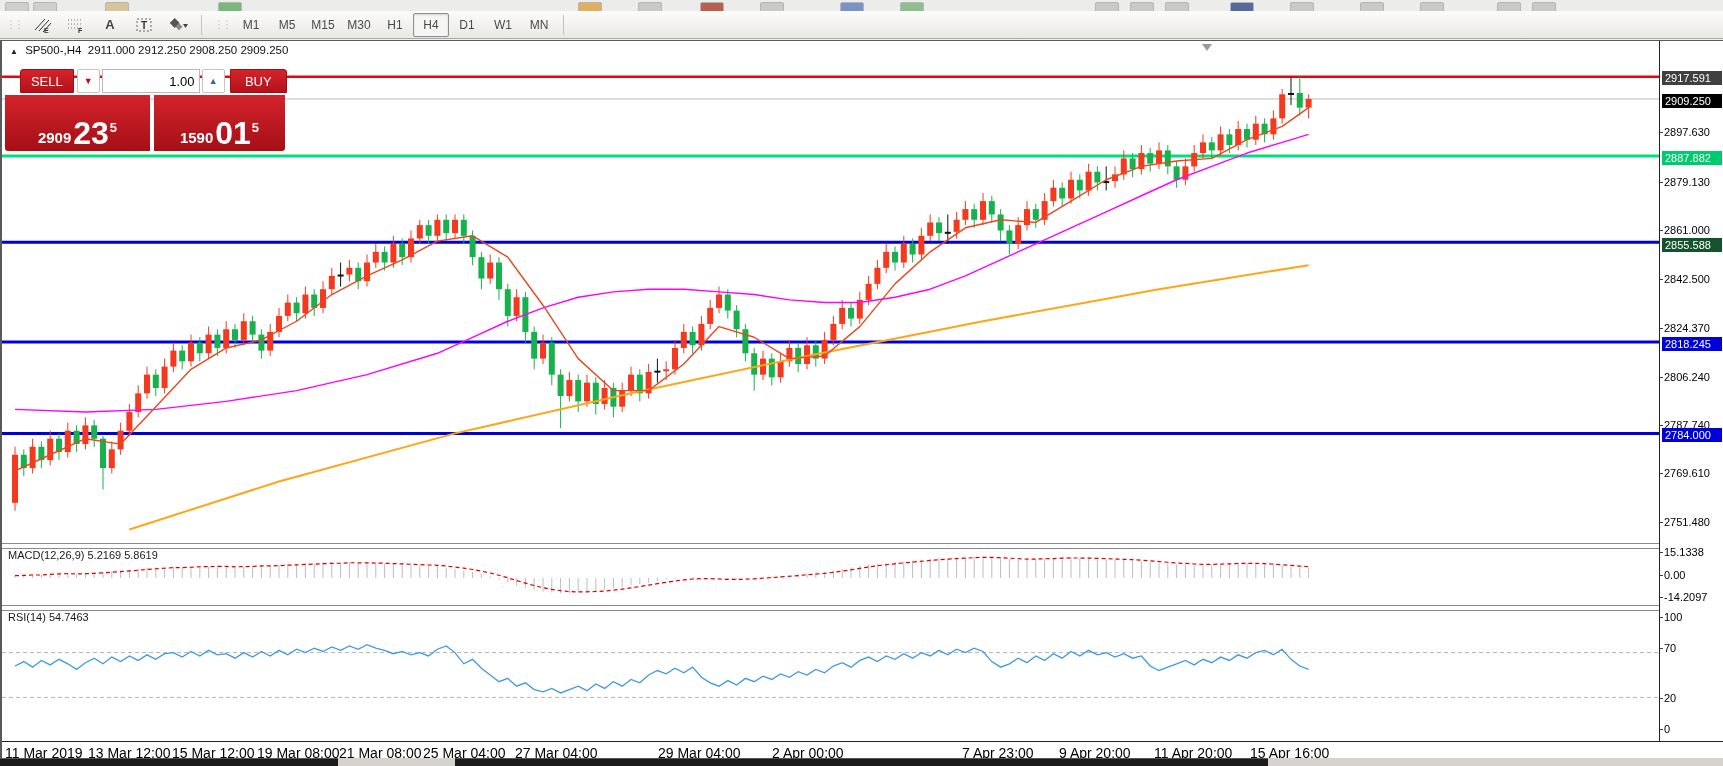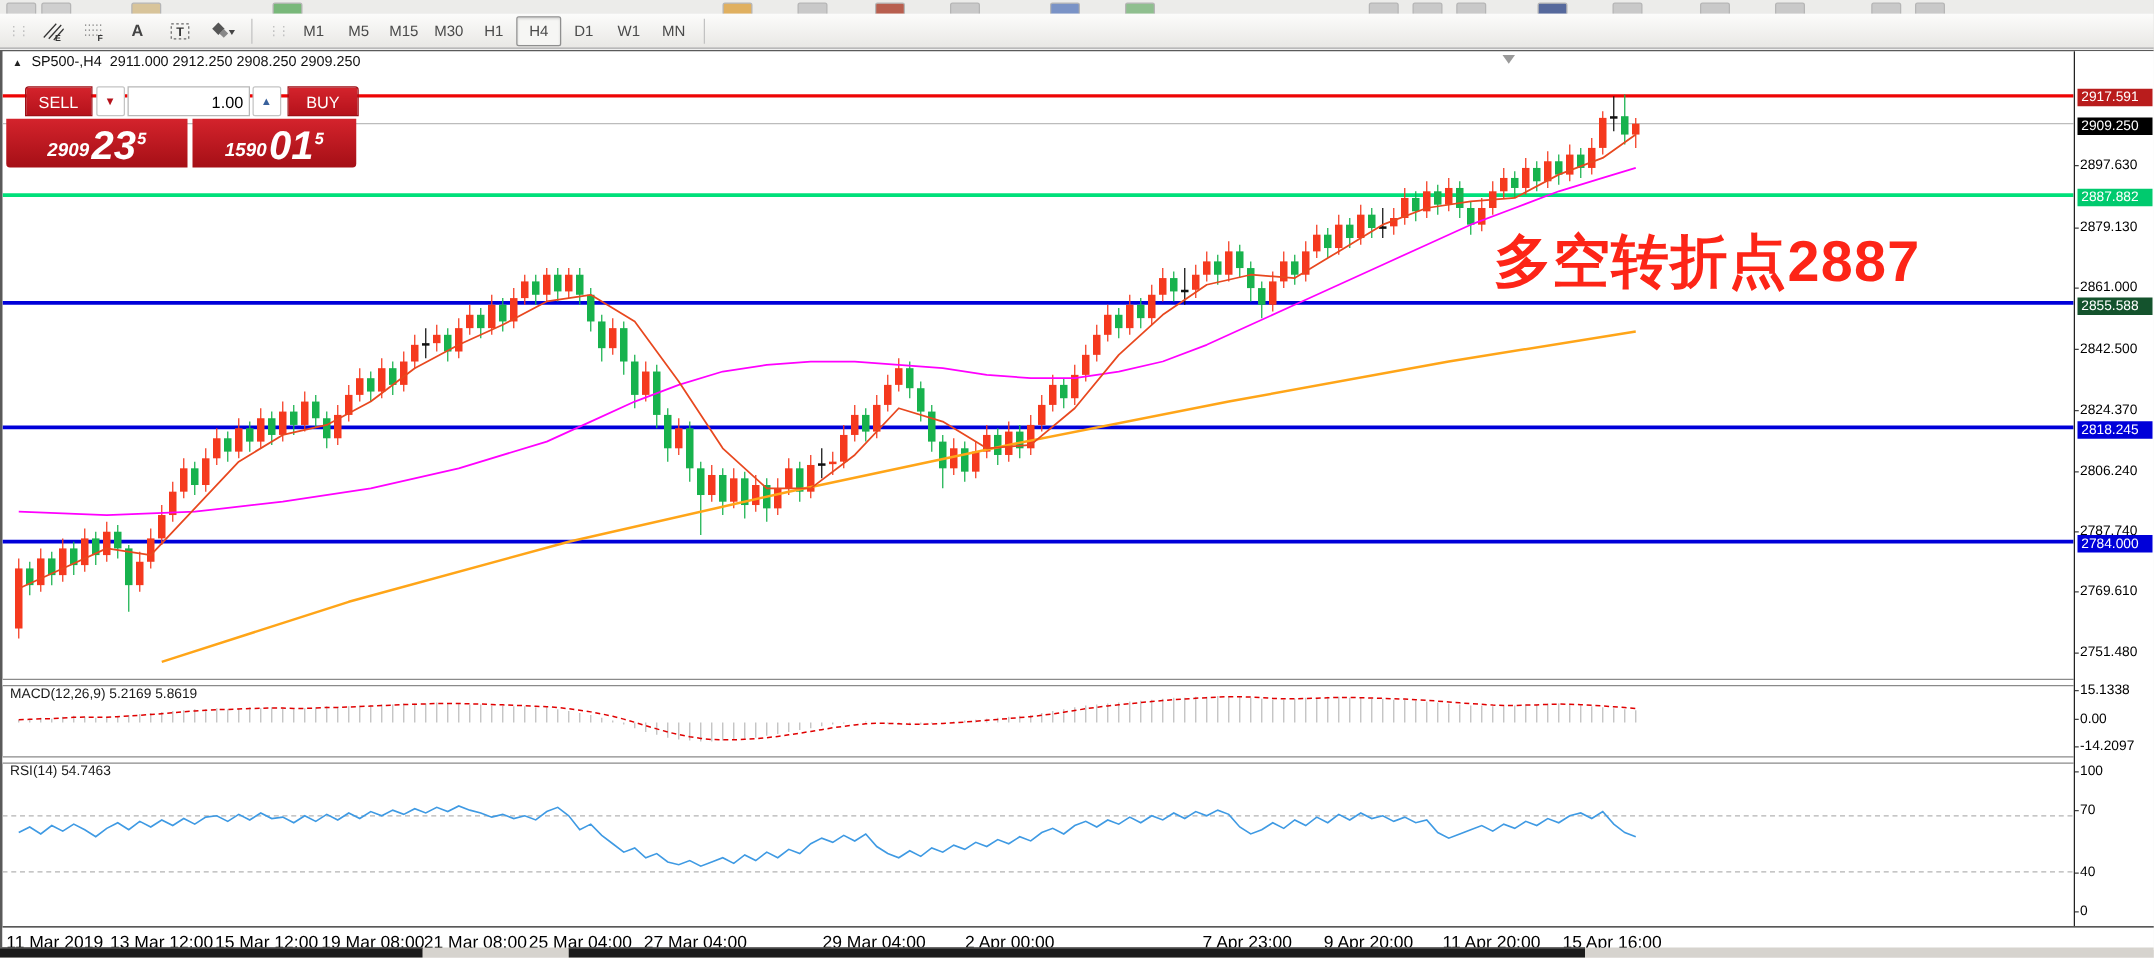--- a/index.html
+++ b/index.html
@@ -45,21 +45,21 @@
   .tp-btn{background:linear-gradient(#d4232c,#b5121b);color:#fff;font-size:13px;display:flex;
     align-items:center;justify-content:center;border:1px solid #9d0f16;box-sizing:border-box;}
   .tp-sell{width:56px;margin-left:15px;border-radius:3px 0 0 0;}
   .tp-buy{width:60px;margin-left:5px;border-radius:0 3px 0 0;}
   .tp-drop{width:22px;margin-left:3px;background:#fff;border:1px solid #c4c4c4;color:#b5121b;
     font-size:9px;display:flex;align-items:center;justify-content:center;border-radius:2px;}
   .tp-vol{width:88px;height:22px;border:1px solid #b7b7b7;font-size:13px;text-align:right;
     padding:0 4px;margin-left:2px;color:#000;background:#fff;}
   .tp-up{width:22px;margin-left:2px;background:#fff;border:1px solid #c4c4c4;color:#39619c;
     font-size:9px;display:flex;align-items:center;justify-content:center;border-radius:2px;}
-  .tp-row2{display:flex;height:39px;margin-top:2px;font-style:italic;}
+  .tp-row2{display:flex;height:56px;margin-top:2px;}
   .tp-price{background:linear-gradient(#d4232c,#a50f16);color:#fff;display:flex;align-items:flex-end;
     justify-content:center;padding-bottom:3px;}
   .tp-price .sm{font-size:15px;font-weight:bold;line-height:20px;margin-right:2px;}
   .tp-price .big{font-size:32px;font-weight:bold;line-height:30px;}
   .tp-price .sup{font-size:13px;font-weight:bold;line-height:40px;vertical-align:top;margin-left:1px;}
   .tp-price.sell{width:145px;border-radius:0 0 0 3px;}
   .tp-price.buy{width:131px;margin-left:4px;border-radius:0 0 3px 0;}
   
   .bottom-strip{position:absolute;left:0;top:758px;width:1723px;height:8px;background:#d6d3ce;}
   .bbar{position:absolute;top:0;height:8px;background:#1b1b1b;border-top:1px solid #555;}
@@ -452,21 +452,20 @@
         <line x1="1289" y1="33.94710000000029" x2="1289" y2="61.98210000000029" stroke="#111111" stroke-width="1"></line>
         <rect x="1286" y="49.96710000000029" width="6" height="2" fill="#111111"></rect>
         <line x1="1297.8000000000002" y1="32.61210000000029" x2="1297.8000000000002" y2="72.6621000000003" stroke="#17b24d" stroke-width="1"></line>
         <rect x="1294.8000000000002" y="49.96710000000029" width="6" height="14.684999999999995" fill="#17b24d"></rect>
         <line x1="1306.6000000000001" y1="51.302100000000294" x2="1306.6000000000001" y2="75.3321000000003" stroke="#f5391e" stroke-width="1"></line>
         <rect x="1303.6000000000001" y="55.974600000000294" width="6" height="8.677499999999995" fill="#f5391e"></rect>
         <path d="M127.4 486.51210000000026 L277 438.45210000000026 L453.00000000000006 390.39210000000026 L629 350.3421000000003 L805.0000000000001 312.9621000000003 L981.0000000000001 278.25210000000027 L1157 246.21210000000028 L1306.6000000000001 222.18210000000028" fill="none" stroke="#ffa518" stroke-width="2" stroke-linejoin="round"></path>
         <path d="M13 366.3621000000003 L83.4 369.0321000000003 L153.8 366.3621000000003 L224.20000000000002 358.3521000000003 L294.6 347.6721000000003 L365 331.65210000000025 L435.40000000000003 310.2921000000003 L470.6 294.27210000000025 L505.80000000000007 278.25210000000027 L541 264.90210000000025 L576.2 254.2221000000003 L611.4000000000001 248.8821000000003 L646.6 246.21210000000028 L681.8000000000001 246.21210000000028 L717 248.8821000000003 L752.2 251.55210000000028 L787.4000000000001 256.89210000000026 L822.6 259.5621000000003 L857.8000000000001 259.5621000000003 L893.0000000000001 254.2221000000003 L928.2 246.21210000000028 L963.4000000000001 232.86210000000028 L998.6000000000001 216.8421000000003 L1033.8000000000002 200.8221000000003 L1069 184.80210000000028 L1104.2 168.7821000000003 L1139.4 152.7621000000003 L1174.6000000000001 136.74210000000028 L1209.8000000000002 123.39210000000028 L1245 110.04210000000029 L1280.2 99.3621000000003 L1306.6000000000001 91.35210000000029" fill="none" stroke="#ff00ff" stroke-width="1.4" stroke-linejoin="round"></path>
         <path d="M13 427.7721000000003 L48.2 411.75210000000027 L83.4 395.7321000000003 L118.60000000000001 401.07210000000026 L153.8 363.69210000000027 L189 326.31210000000027 L224.20000000000002 304.9521000000003 L259.40000000000003 296.9421000000003 L294.6 278.25210000000027 L329.8 251.55210000000028 L365 232.86210000000028 L400.20000000000005 216.8421000000003 L435.40000000000003 198.1521000000003 L470.6 192.81210000000027 L505.80000000000007 214.17210000000028 L541 262.2321000000003 L576.2 315.63210000000026 L611.4000000000001 347.6721000000003 L646.6 347.6721000000003 L681.8000000000001 320.9721000000003 L717 283.5921000000003 L752.2 294.27210000000025 L787.4000000000001 315.63210000000026 L822.6 312.9621000000003 L857.8000000000001 283.5921000000003 L893.0000000000001 240.87210000000027 L928.2 208.83210000000028 L963.4000000000001 184.80210000000028 L998.6000000000001 176.7921000000003 L1033.8000000000002 179.4621000000003 L1069 158.1021000000003 L1104.2 136.74210000000028 L1139.4 123.39210000000028 L1174.6000000000001 118.0521000000003 L1209.8000000000002 115.38210000000029 L1245 96.6921000000003 L1280.2 83.34210000000029 L1306.6000000000001 64.65210000000029" fill="none" stroke="#e8481f" stroke-width="1.4" stroke-linejoin="round"></path>
       </svg>
-    <div class="annotation">多空转折点2887</div>
 
     <div class="trade-panel">
       <div class="tp-row1">
         <div class="tp-btn tp-sell">SELL</div>
         <div class="tp-drop">▼</div>
         <input class="tp-vol" value="1.00" style="">
         <div class="tp-up">▲</div>
         <div class="tp-btn tp-buy">BUY</div>
       </div>
       <div class="tp-row2">
@@ -639,21 +638,21 @@
 
     <div class="sep-h" style="top:564px"></div>
     <div class="ind-label" style="top:570px">RSI(14) 54.7463</div>
     <svg id="rsi-svg" viewBox="0 0 1657 130">
         <line x1="0" y1="43.599999999999994" x2="1657" y2="43.599999999999994" stroke="#b4b4b4" stroke-width="1" stroke-dasharray="4 3"></line>
         <line x1="0" y1="88.4" x2="1657" y2="88.4" stroke="#b4b4b4" stroke-width="1" stroke-dasharray="4 3"></line>
         <path d="M13 57.03999999999999 L21.8 52.55999999999999 L30.6 58.16 L39.400000000000006 51.44 L48.2 55.91999999999999 L57 50.31999999999999 L65.80000000000001 54.8 L74.60000000000001 60.39999999999999 L83.4 53.67999999999999 L92.2 49.19999999999999 L101 54.8 L109.80000000000001 48.08 L118.60000000000001 52.55999999999999 L127.4 46.959999999999994 L136.20000000000002 51.44 L145 45.83999999999999 L153.8 50.31999999999999 L162.60000000000002 44.72 L171.4 43.599999999999994 L180.20000000000002 48.08 L189 42.47999999999999 L197.8 46.959999999999994 L206.60000000000002 41.359999999999985 L215.4 45.83999999999999 L224.20000000000002 44.72 L233.00000000000003 49.19999999999999 L241.8 43.599999999999994 L250.60000000000002 48.08 L259.40000000000003 42.47999999999999 L268.20000000000005 46.959999999999994 L277 41.359999999999985 L285.8 45.83999999999999 L294.6 40.239999999999995 L303.40000000000003 43.599999999999994 L312.20000000000005 39.11999999999999 L321 42.47999999999999 L329.8 37.999999999999986 L338.6 41.359999999999985 L347.40000000000003 36.879999999999995 L356.20000000000005 40.239999999999995 L365 35.75999999999999 L373.8 39.11999999999999 L382.6 41.359999999999985 L391.40000000000003 44.72 L400.20000000000005 42.47999999999999 L409.00000000000006 45.83999999999999 L417.8 43.599999999999994 L426.6 46.959999999999994 L435.40000000000003 40.239999999999995 L444.20000000000005 36.879999999999995 L453.00000000000006 43.599999999999994 L461.8 54.8 L470.6 50.31999999999999 L479.40000000000003 59.279999999999994 L488.20000000000005 66 L497.00000000000006 72.72 L505.80000000000007 69.35999999999999 L514.6 77.19999999999999 L523.4000000000001 73.84 L532.2 80.56 L541 82.8 L549.8000000000001 79.44 L558.6 83.91999999999999 L567.4000000000001 80.56 L576.2 77.19999999999999 L585 81.67999999999999 L593.8000000000001 74.96 L602.6 79.44 L611.4000000000001 72.72 L620.2 77.19999999999999 L629 70.47999999999999 L637.8000000000001 73.84 L646.6 66 L655.4000000000001 61.519999999999996 L664.2 64.88 L673 59.279999999999994 L681.8000000000001 63.75999999999999 L690.6 58.16 L699.4000000000001 68.24 L708.2 73.84 L717 77.19999999999999 L725.8000000000001 71.6 L734.6 76.08 L743.4000000000001 69.35999999999999 L752.2 72.72 L761.0000000000001 67.12 L769.8000000000001 70.47999999999999 L778.6 64.88 L787.4000000000001 68.24 L796.2 62.63999999999999 L805.0000000000001 66 L813.8000000000001 60.39999999999999 L822.6 63.75999999999999 L831.4000000000001 57.03999999999999 L840.2 53.67999999999999 L849.0000000000001 58.16 L857.8000000000001 51.44 L866.6 48.08 L875.4000000000001 52.55999999999999 L884.2 46.959999999999994 L893.0000000000001 50.31999999999999 L901.8000000000001 44.72 L910.6 49.19999999999999 L919.4000000000001 43.599999999999994 L928.2 46.959999999999994 L937.0000000000001 41.359999999999985 L945.8000000000001 45.83999999999999 L954.6 40.239999999999995 L963.4000000000001 43.599999999999994 L972.2 39.11999999999999 L981.0000000000001 42.47999999999999 L989.8000000000001 52.55999999999999 L998.6000000000001 58.16 L1007.4000000000001 54.8 L1016.2 49.19999999999999 L1025 53.67999999999999 L1033.8000000000002 46.959999999999994 L1042.6000000000001 51.44 L1051.4 44.72 L1060.2 49.19999999999999 L1069 42.47999999999999 L1077.8000000000002 46.959999999999994 L1086.6000000000001 41.359999999999985 L1095.4 45.83999999999999 L1104.2 43.599999999999994 L1113 48.08 L1121.8000000000002 44.72 L1130.6000000000001 49.19999999999999 L1139.4 46.959999999999994 L1148.2 57.03999999999999 L1157 61.519999999999996 L1165.8000000000002 58.16 L1174.6000000000001 54.8 L1183.4 51.44 L1192.2 55.91999999999999 L1201 50.31999999999999 L1209.8000000000002 53.67999999999999 L1218.6000000000001 48.08 L1227.4 51.44 L1236.2 45.83999999999999 L1245 49.19999999999999 L1253.8000000000002 43.599999999999994 L1262.6000000000001 41.359999999999985 L1271.4 45.83999999999999 L1280.2 40.239999999999995 L1289 50.31999999999999 L1297.8000000000002 57.03999999999999 L1306.6000000000001 60.39999999999999 " fill="none" stroke="#3f9ae3" stroke-width="1.3"></path>
       </svg>
 
     <div class="right-axis" id="right-axis">
-        <div class="axis-item badge" style="top: 30px; background: #b91c1c;">2917.591</div>
+        <div class="axis-item badge" style="top: 30px; background: #404040;">2917.591</div>
         <div class="axis-item badge" style="top: 53px; background: rgb(0, 0, 0);">2909.250</div>
         <div class="axis-item" style="top: 84px;">2897.630</div>
         <div class="axis-tick" style="top: 91px;"></div>
         <div class="axis-item badge" style="top: 110px; background: rgb(0, 202, 110);">2887.882</div>
         <div class="axis-item" style="top: 134px;">2879.130</div>
         <div class="axis-tick" style="top: 141px;"></div>
         <div class="axis-item" style="top: 182px;">2861.000</div>
         <div class="axis-tick" style="top: 189px;"></div>
         <div class="axis-item badge" style="top: 197px; background: #14532d;">2855.588</div>
         <div class="axis-item" style="top: 231px;">2842.500</div>
@@ -673,21 +672,21 @@
         <div class="axis-item" style="top: 504px;">15.1338</div>
         <div class="axis-tick" style="top: 511px;"></div>
         <div class="axis-item" style="top: 527px;">0.00</div>
         <div class="axis-tick" style="top: 534px;"></div>
         <div class="axis-item" style="top: 549px;">-14.2097</div>
         <div class="axis-tick" style="top: 556px;"></div>
         <div class="axis-item" style="top: 569px;">100</div>
         <div class="axis-tick" style="top: 576px;"></div>
         <div class="axis-item" style="top: 600px;">70</div>
         <div class="axis-tick" style="top: 607px;"></div>
-        <div class="axis-item" style="top: 650px;">40</div>
+        <div class="axis-item" style="top: 650px;">20</div>
         <div class="axis-tick" style="top: 657px;"></div>
         <div class="axis-item" style="top: 681px;">0</div>
         <div class="axis-tick" style="top: 688px;"></div>
       </div>
     <div class="time-axis" id="time-axis">
         <div class="time-label" style="left: 3px;">11 Mar 2019</div>
         <div class="time-label" style="left: 86px;">13 Mar 12:00</div>
         <div class="time-label" style="left: 170px;">15 Mar 12:00</div>
         <div class="time-label" style="left: 255px;">19 Mar 08:00</div>
         <div class="time-label" style="left: 337px;">21 Mar 08:00</div>

